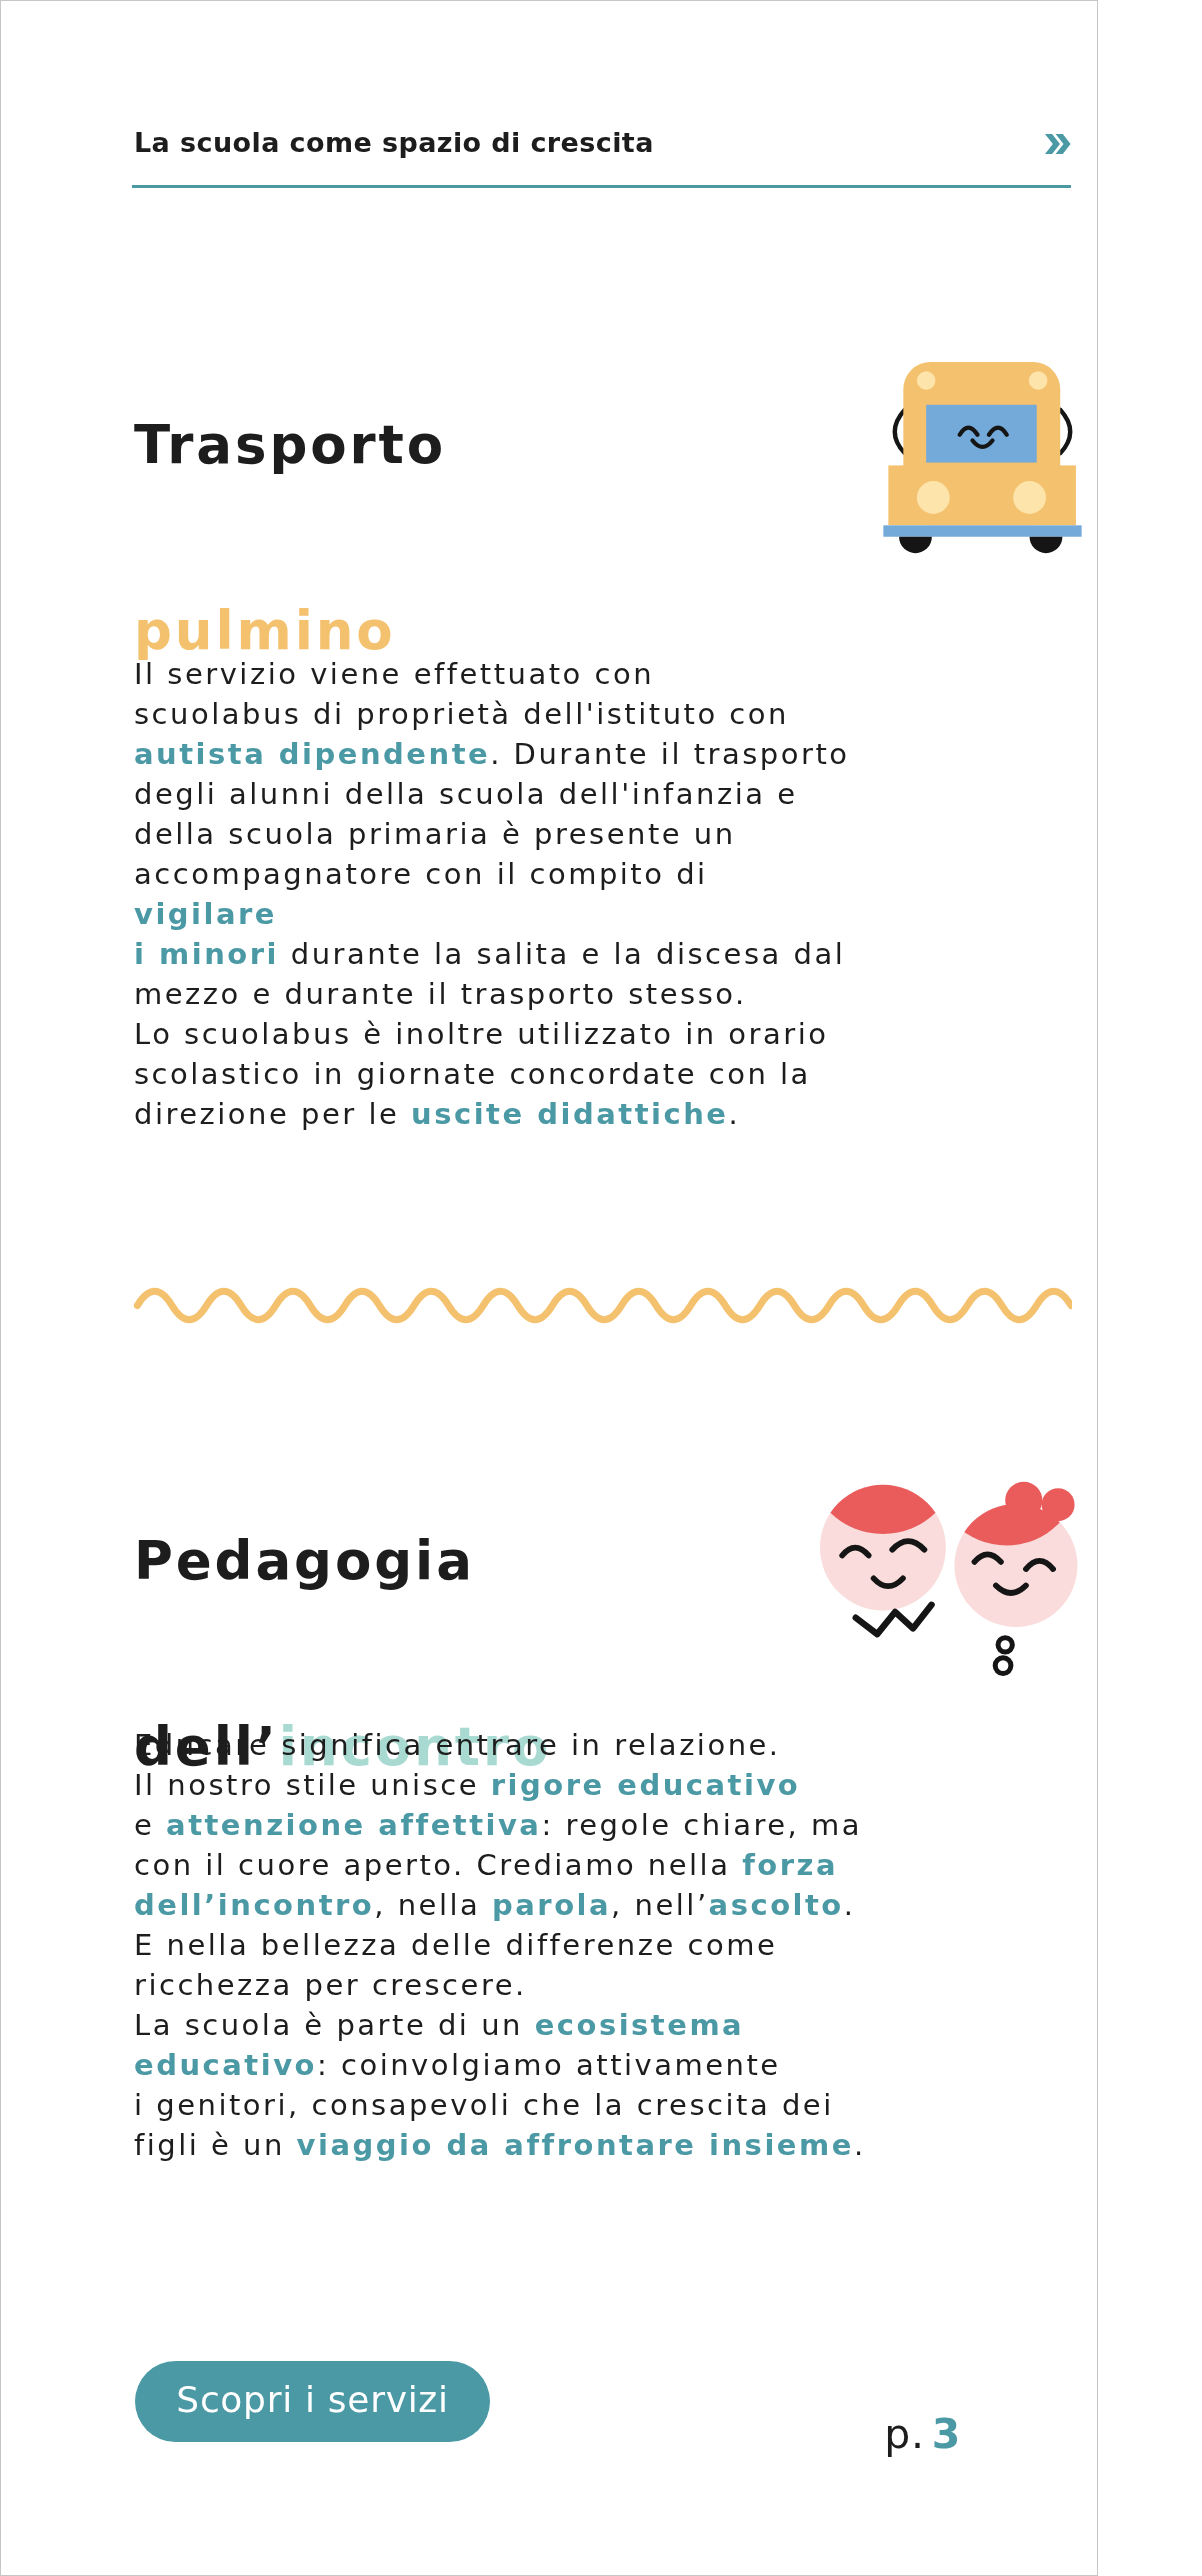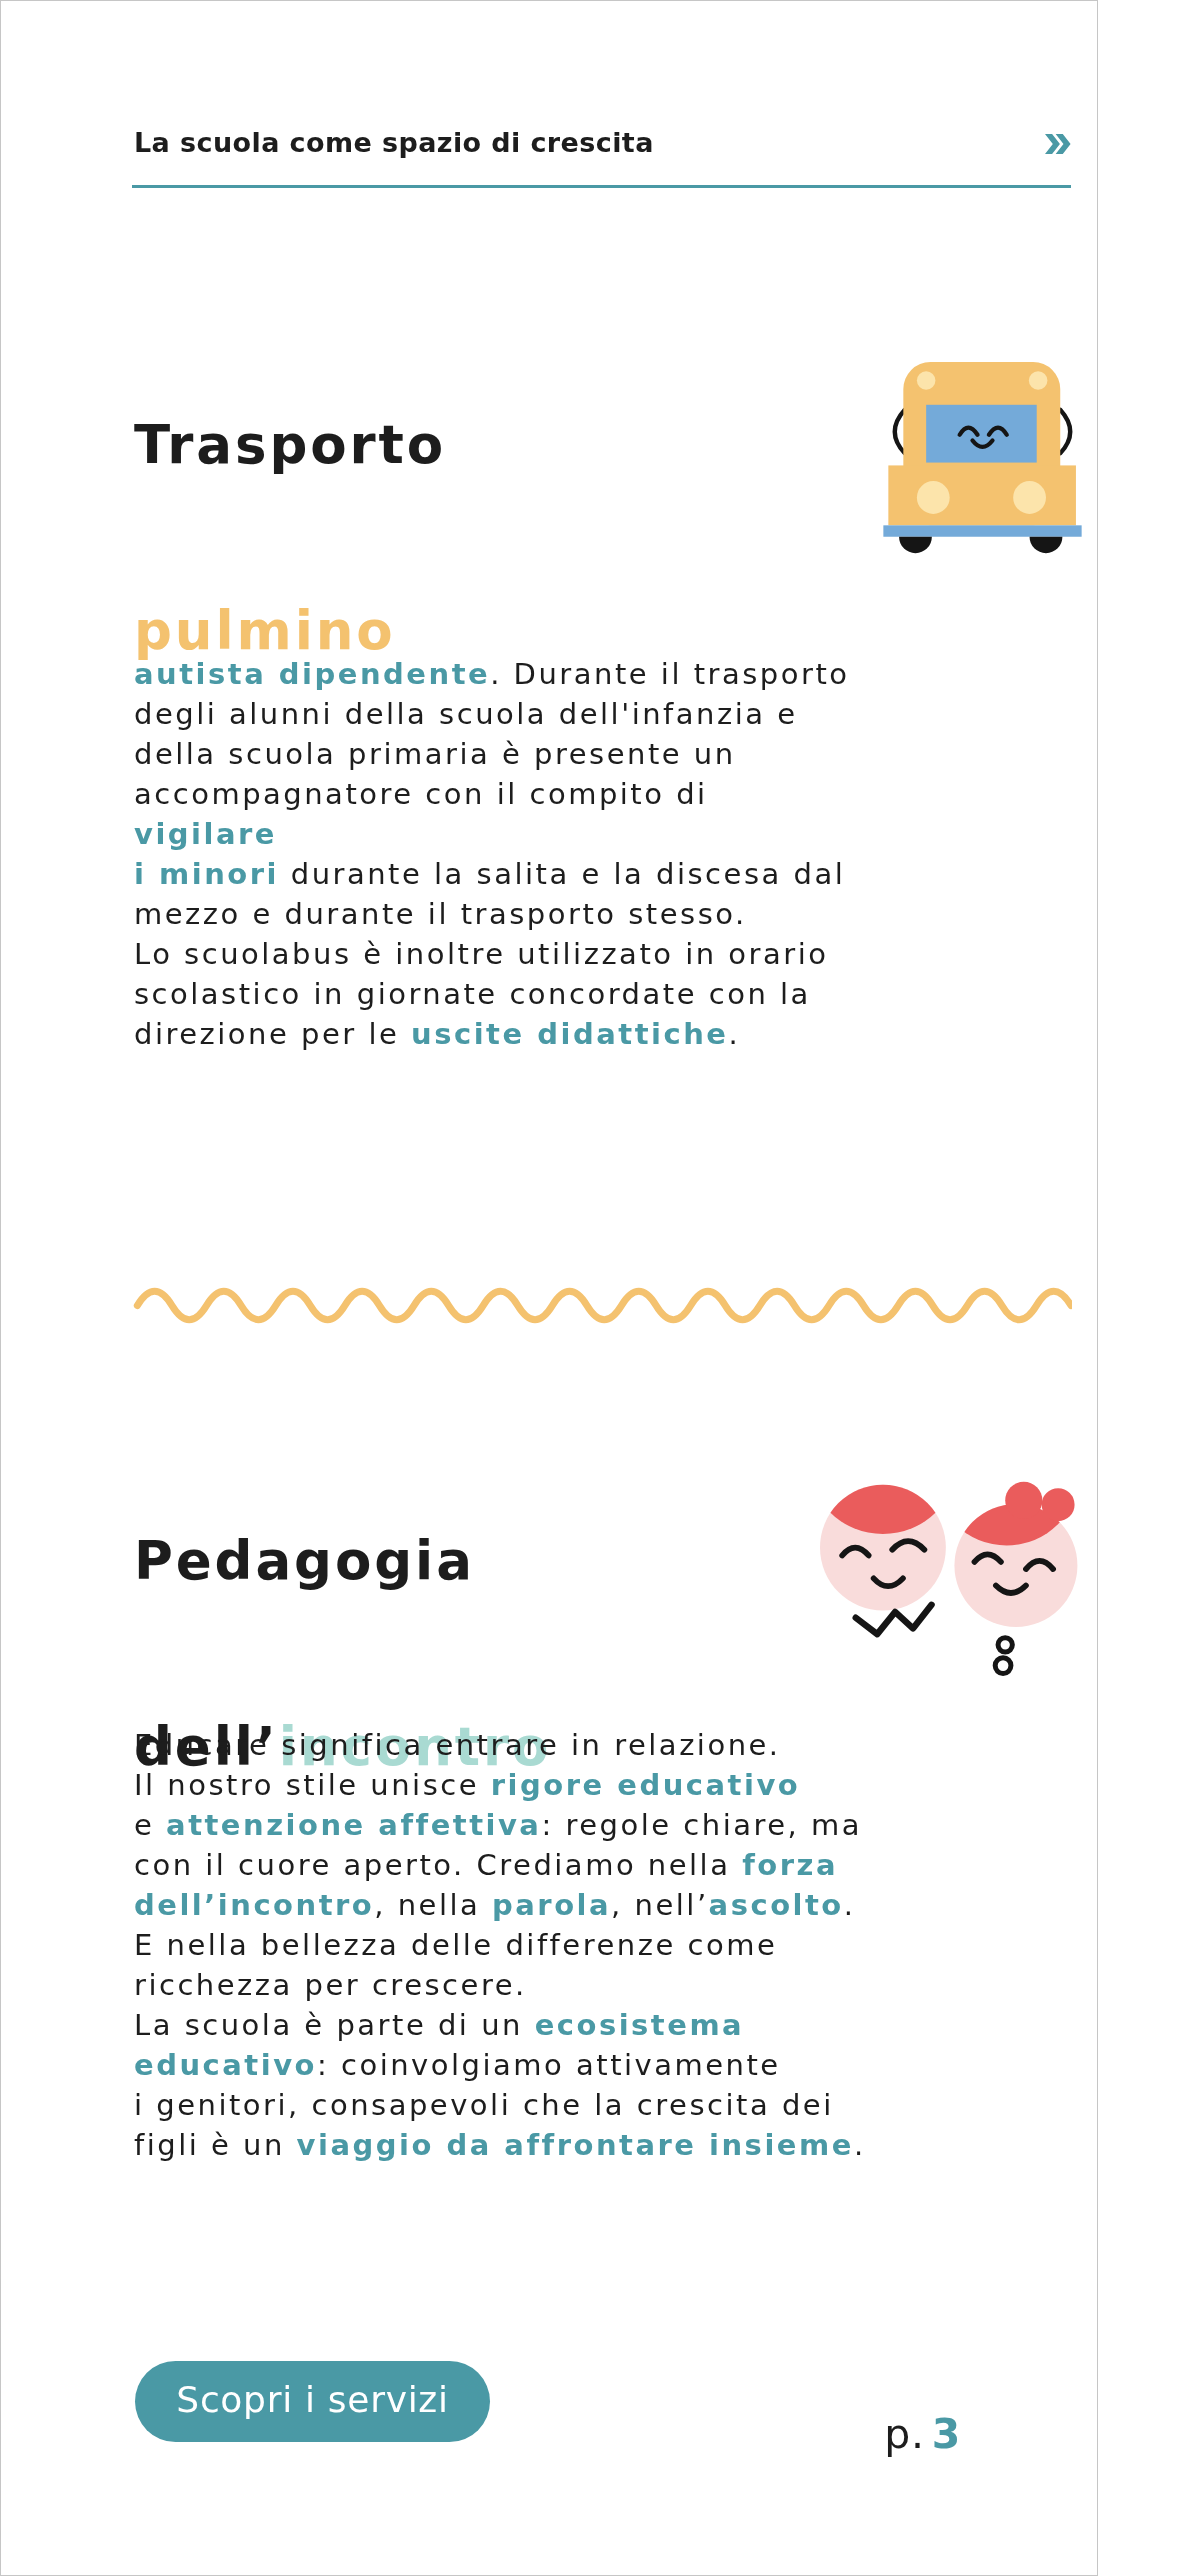--- a/index.html
+++ b/index.html
@@ -89,21 +89,23 @@
     <circle cx="60" cy="26" r="13" style="fill:var(--cream)"></circle>
     <circle cx="217" cy="26" r="13" style="fill:var(--cream)"></circle>
     <circle cx="70" cy="190" r="23" style="fill:var(--cream)"></circle>
     <circle cx="205" cy="190" r="23" style="fill:var(--cream)"></circle>
 
     <rect x="0" y="229" width="278" height="16" style="fill:var(--blue)"></rect>
     <path d="M22,245 A23,23 0 0 0 68,245 Z" style="fill:var(--stroke)"></path>
     <path d="M205,245 A23,23 0 0 0 251,245 Z" style="fill:var(--stroke)"></path>
   </svg>
 
-  <p class="body-par par-1"><span class="hl">autista dipendente</span><span>. Durante il trasporto
+  <p class="body-par par-1"><span>Il servizio viene effettuato con
+scuolabus di proprietà dell'istituto con
+</span><span class="hl">autista dipendente</span><span>. Durante il trasporto
 degli alunni della scuola dell'infanzia e
 della scuola primaria è presente un
 accompagnatore con il compito di
 </span><span class="hl">vigilare
 i minori</span><span> durante la salita e la discesa dal
 mezzo e durante il trasporto stesso.
 Lo scuolabus è inoltre utilizzato in orario
 scolastico in giornate concordate con la
 direzione per le </span><span class="hl">uscite didattiche</span><span>.</span></p>
 

